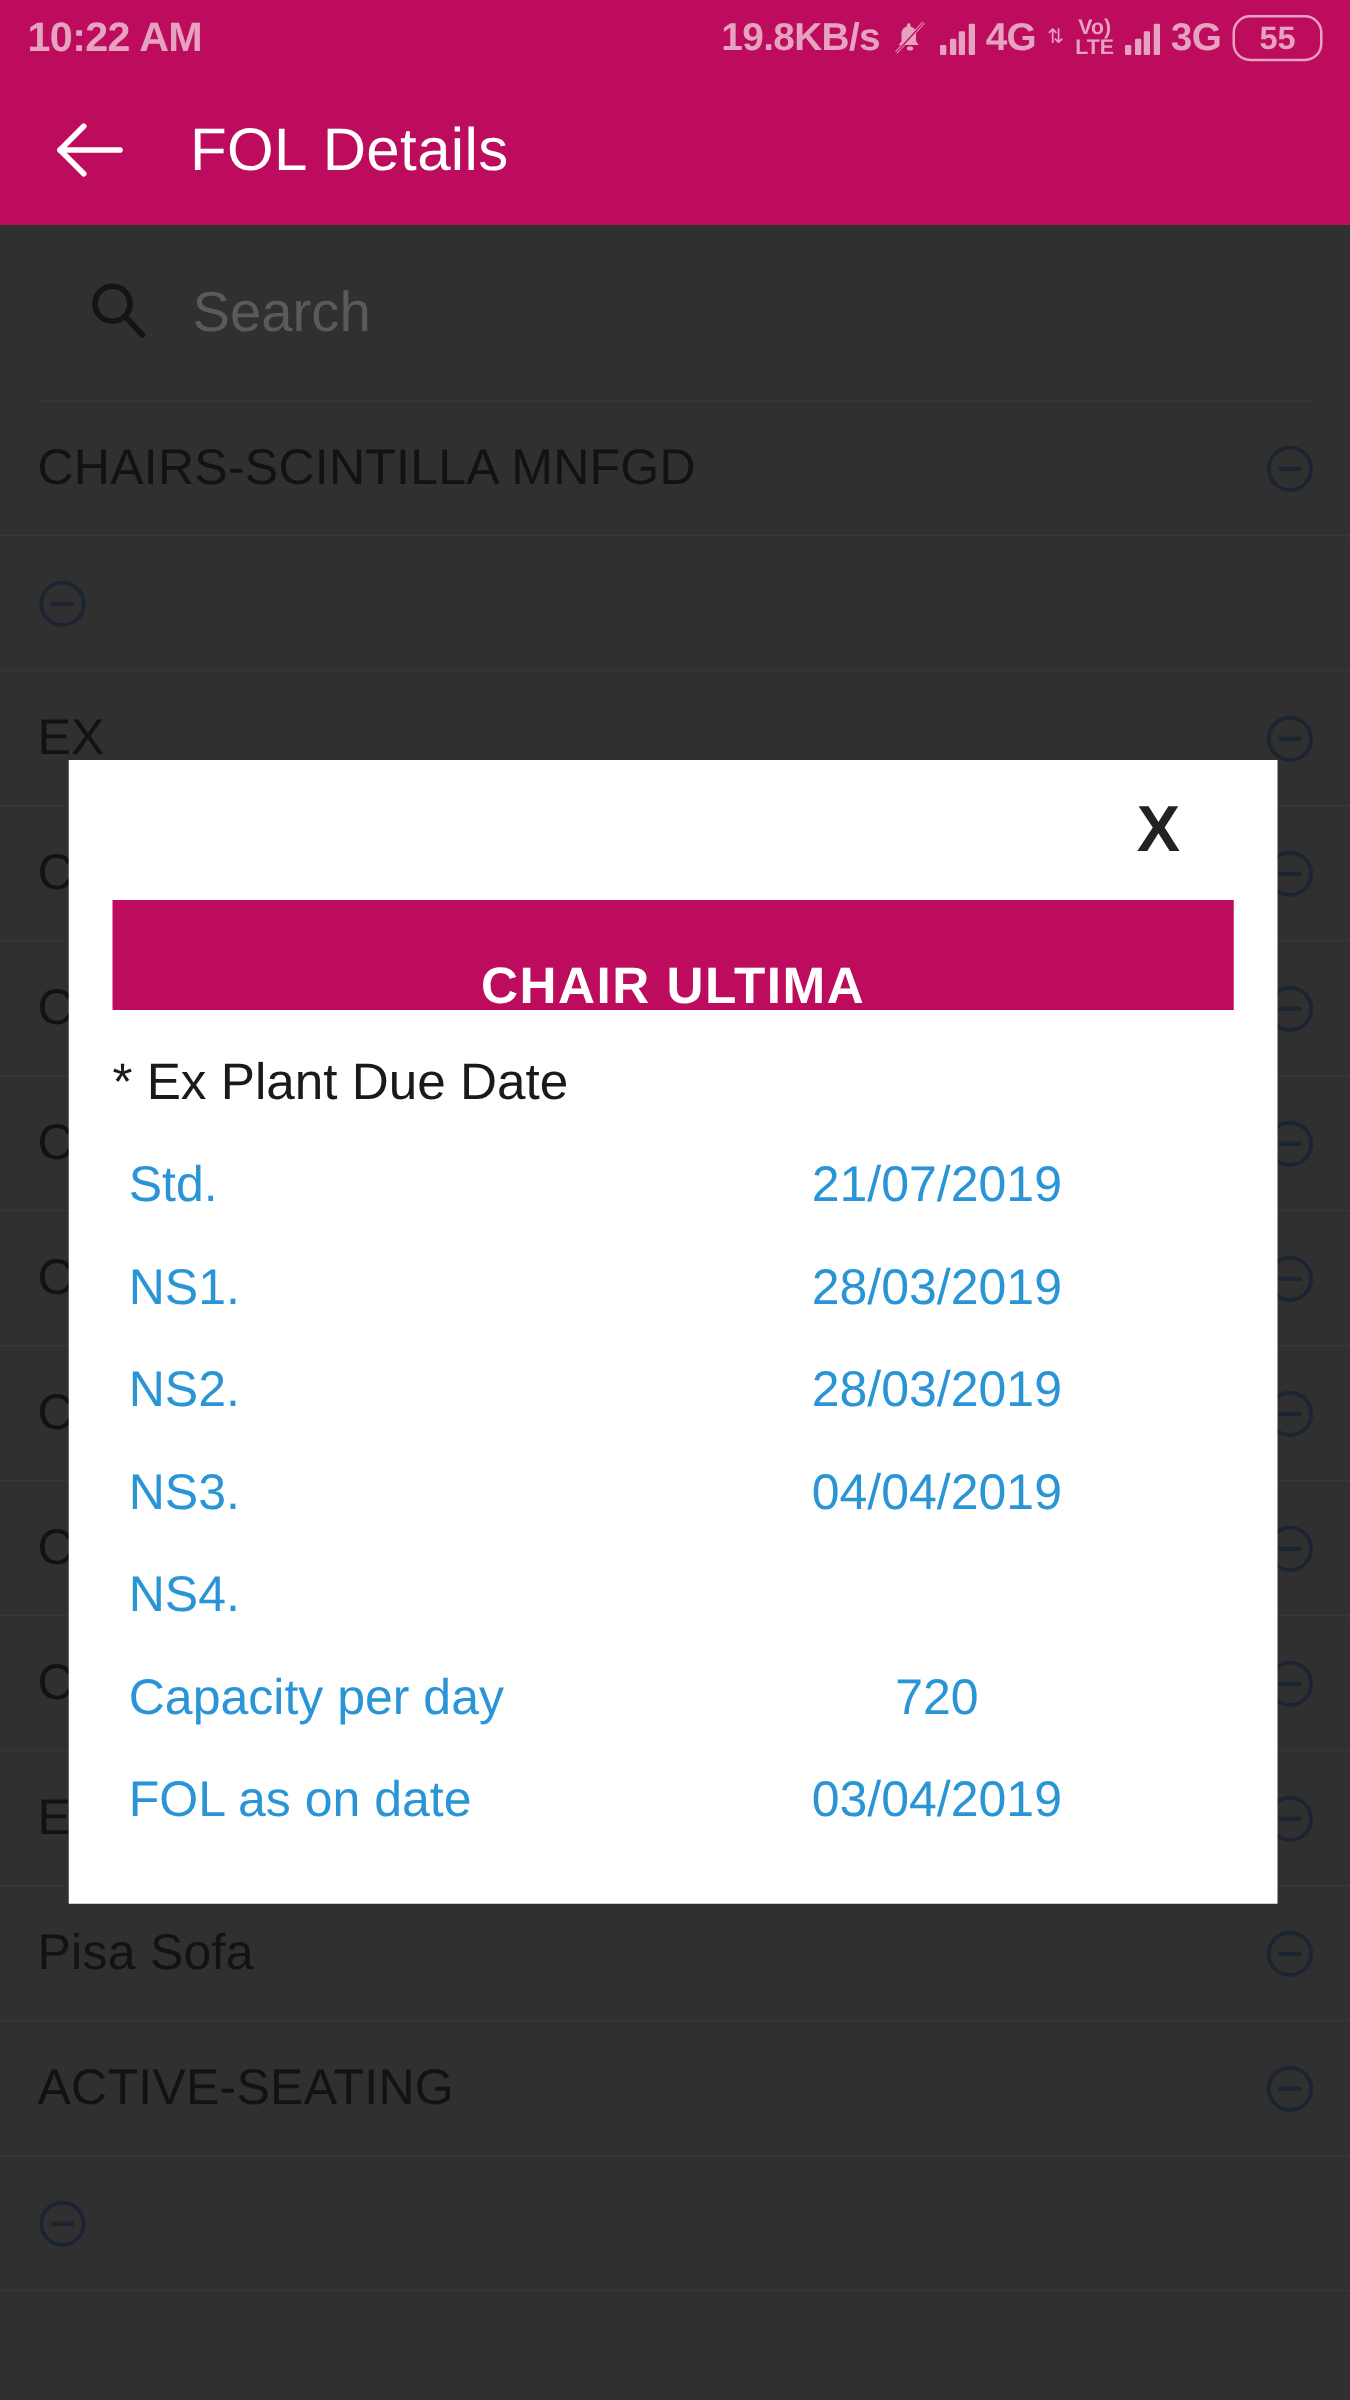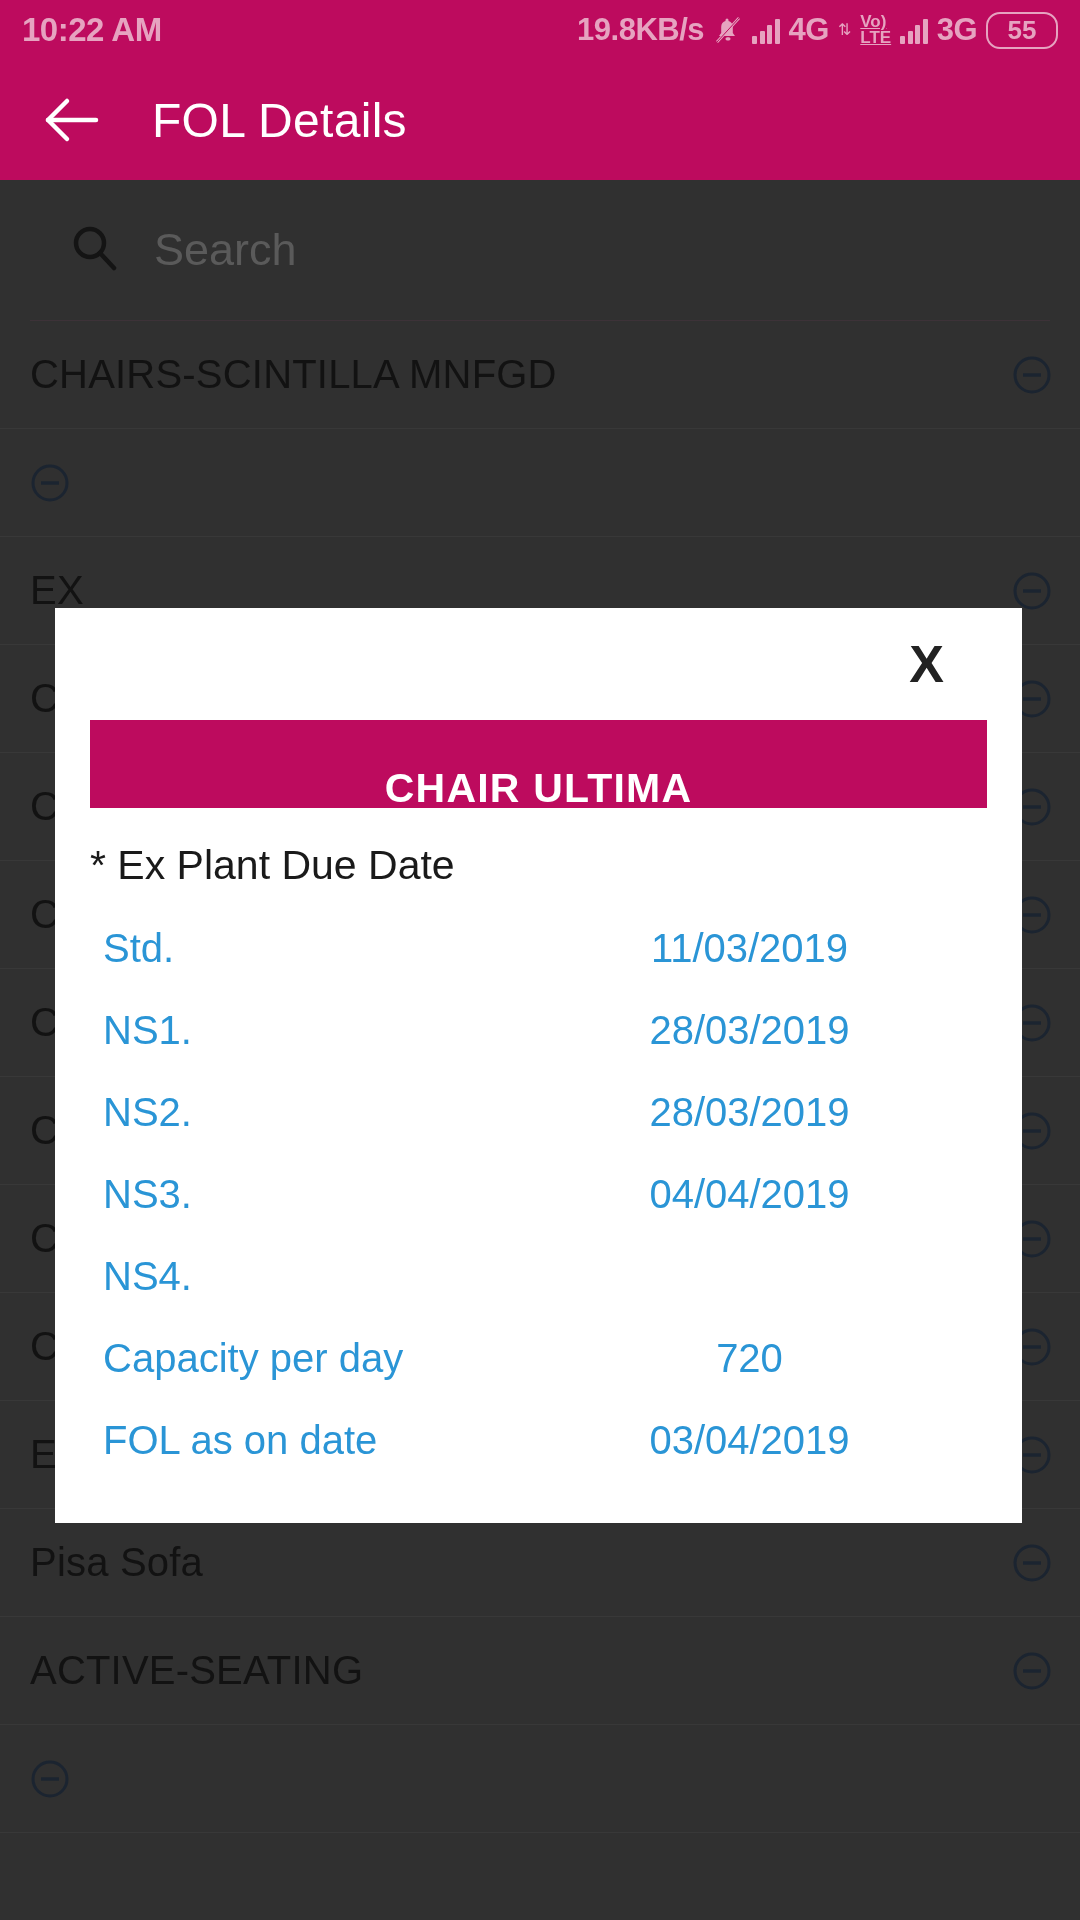--- a/index.html
+++ b/index.html
@@ -25,21 +25,21 @@
   .icon-bellmute{ position:relative; width:30px; height:32px; }
   .icon-bellmute svg{ display:block; }
   .bars{ display:flex; align-items:flex-end; gap:2.5px; height:28px; }
   .bars i{ display:block; width:5px; background:#E6A3C0; border-radius:1px; }
   .bars i:nth-child(1){ height:8px; }
   .bars i:nth-child(2){ height:13px; }
   .bars i:nth-child(3){ height:19px; }
   .bars i:nth-child(4){ height:25px; }
   .net-label{ font-size:31px; font-weight:bold; color:#E6A3C0; letter-spacing:-.5px; }
   .updown{ font-size:16px; line-height:1; color:#E6A3C0; }
-  .volte{ display:flex; flex-direction:column; line-height:.92; font-size:17px; font-weight:bold; color:#E6A3C0;text-decoration:underline; }
+  .volte{ display:flex; flex-direction:column; align-items:center; line-height:.92; font-size:17px; font-weight:bold; color:#E6A3C0; }
   .battery{
     border:2.5px solid #E6A3C0; border-radius:14px;
     padding:1px 13px; font-size:26px; font-weight:bold; color:#E6A3C0;
     min-width:72px; text-align:center;
   }
 
   
   .appbar{
     position:absolute; top:60px; left:0; width:1080px; height:120px;
     background:#BD0B5E; display:flex; align-items:center; padding-left:44px; gap:52px;
@@ -307,21 +307,21 @@
 
     <div class="modal-title-bar">
       <span class="modal-title">CHAIR ULTIMA</span>
     </div>
 
     <div class="section-label">* Ex Plant Due Date</div>
 
     <div class="rows">
       <div class="drow">
         <span class="k">Std.</span>
-        <span class="v">11/03/2019</span>
+        <span class="v">21/07/2019</span>
       </div>
       <div class="drow">
         <span class="k">NS1.</span>
         <span class="v">28/03/2019</span>
       </div>
       <div class="drow">
         <span class="k">NS2.</span>
         <span class="v">28/03/2019</span>
       </div>
       <div class="drow">

